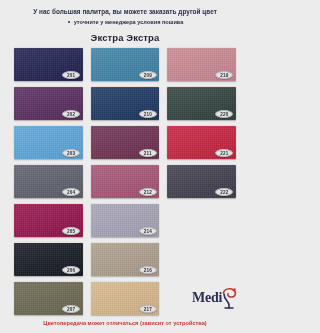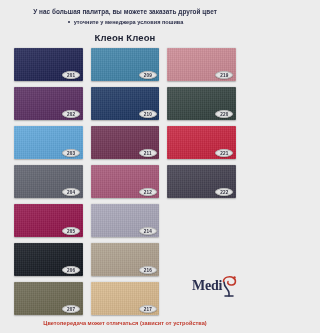--- a/index.html
+++ b/index.html
@@ -137,21 +137,21 @@
     text-align: center;
     letter-spacing: 0.2px;
     z-index: 3;
     box-shadow: 0 0.4px 0.8px rgba(0,0,0,0.3);
   }
 
   
   .logo {
     position: absolute;
     right: 12px;
-    bottom: 36px;
+    bottom: 24px;
     display: flex;
     align-items: center;
     height: 22px;
   }
 
   .logo-text {
     font-family: "Liberation Serif", serif;
     font-size: 14px;
     font-weight: bold;
     color: #2a2f4f;
@@ -184,21 +184,21 @@
 
 <div class="page" style="background: rgb(236, 236, 236);">
 
   <div class="header">
     <div class="header-line">У нас большая палитра, вы можете заказать другой цвет</div>
     <div class="header-bullets">
       <div class="bullet-item">уточните у менеджера условия пошива</div>
     </div>
   </div>
 
-  <div class="title">Клеон Клеон</div>
+  <div class="title">Экстра Экстра</div>
 
   <div class="grid">
 
     <div class="cell">
       <div class="swatch" style="background: rgb(28, 32, 80);"></div>
       <div class="badge">201</div>
     </div>
     <div class="cell">
       <div class="swatch" style="background: rgb(61, 130, 168);"></div>
       <div class="badge">209</div>

